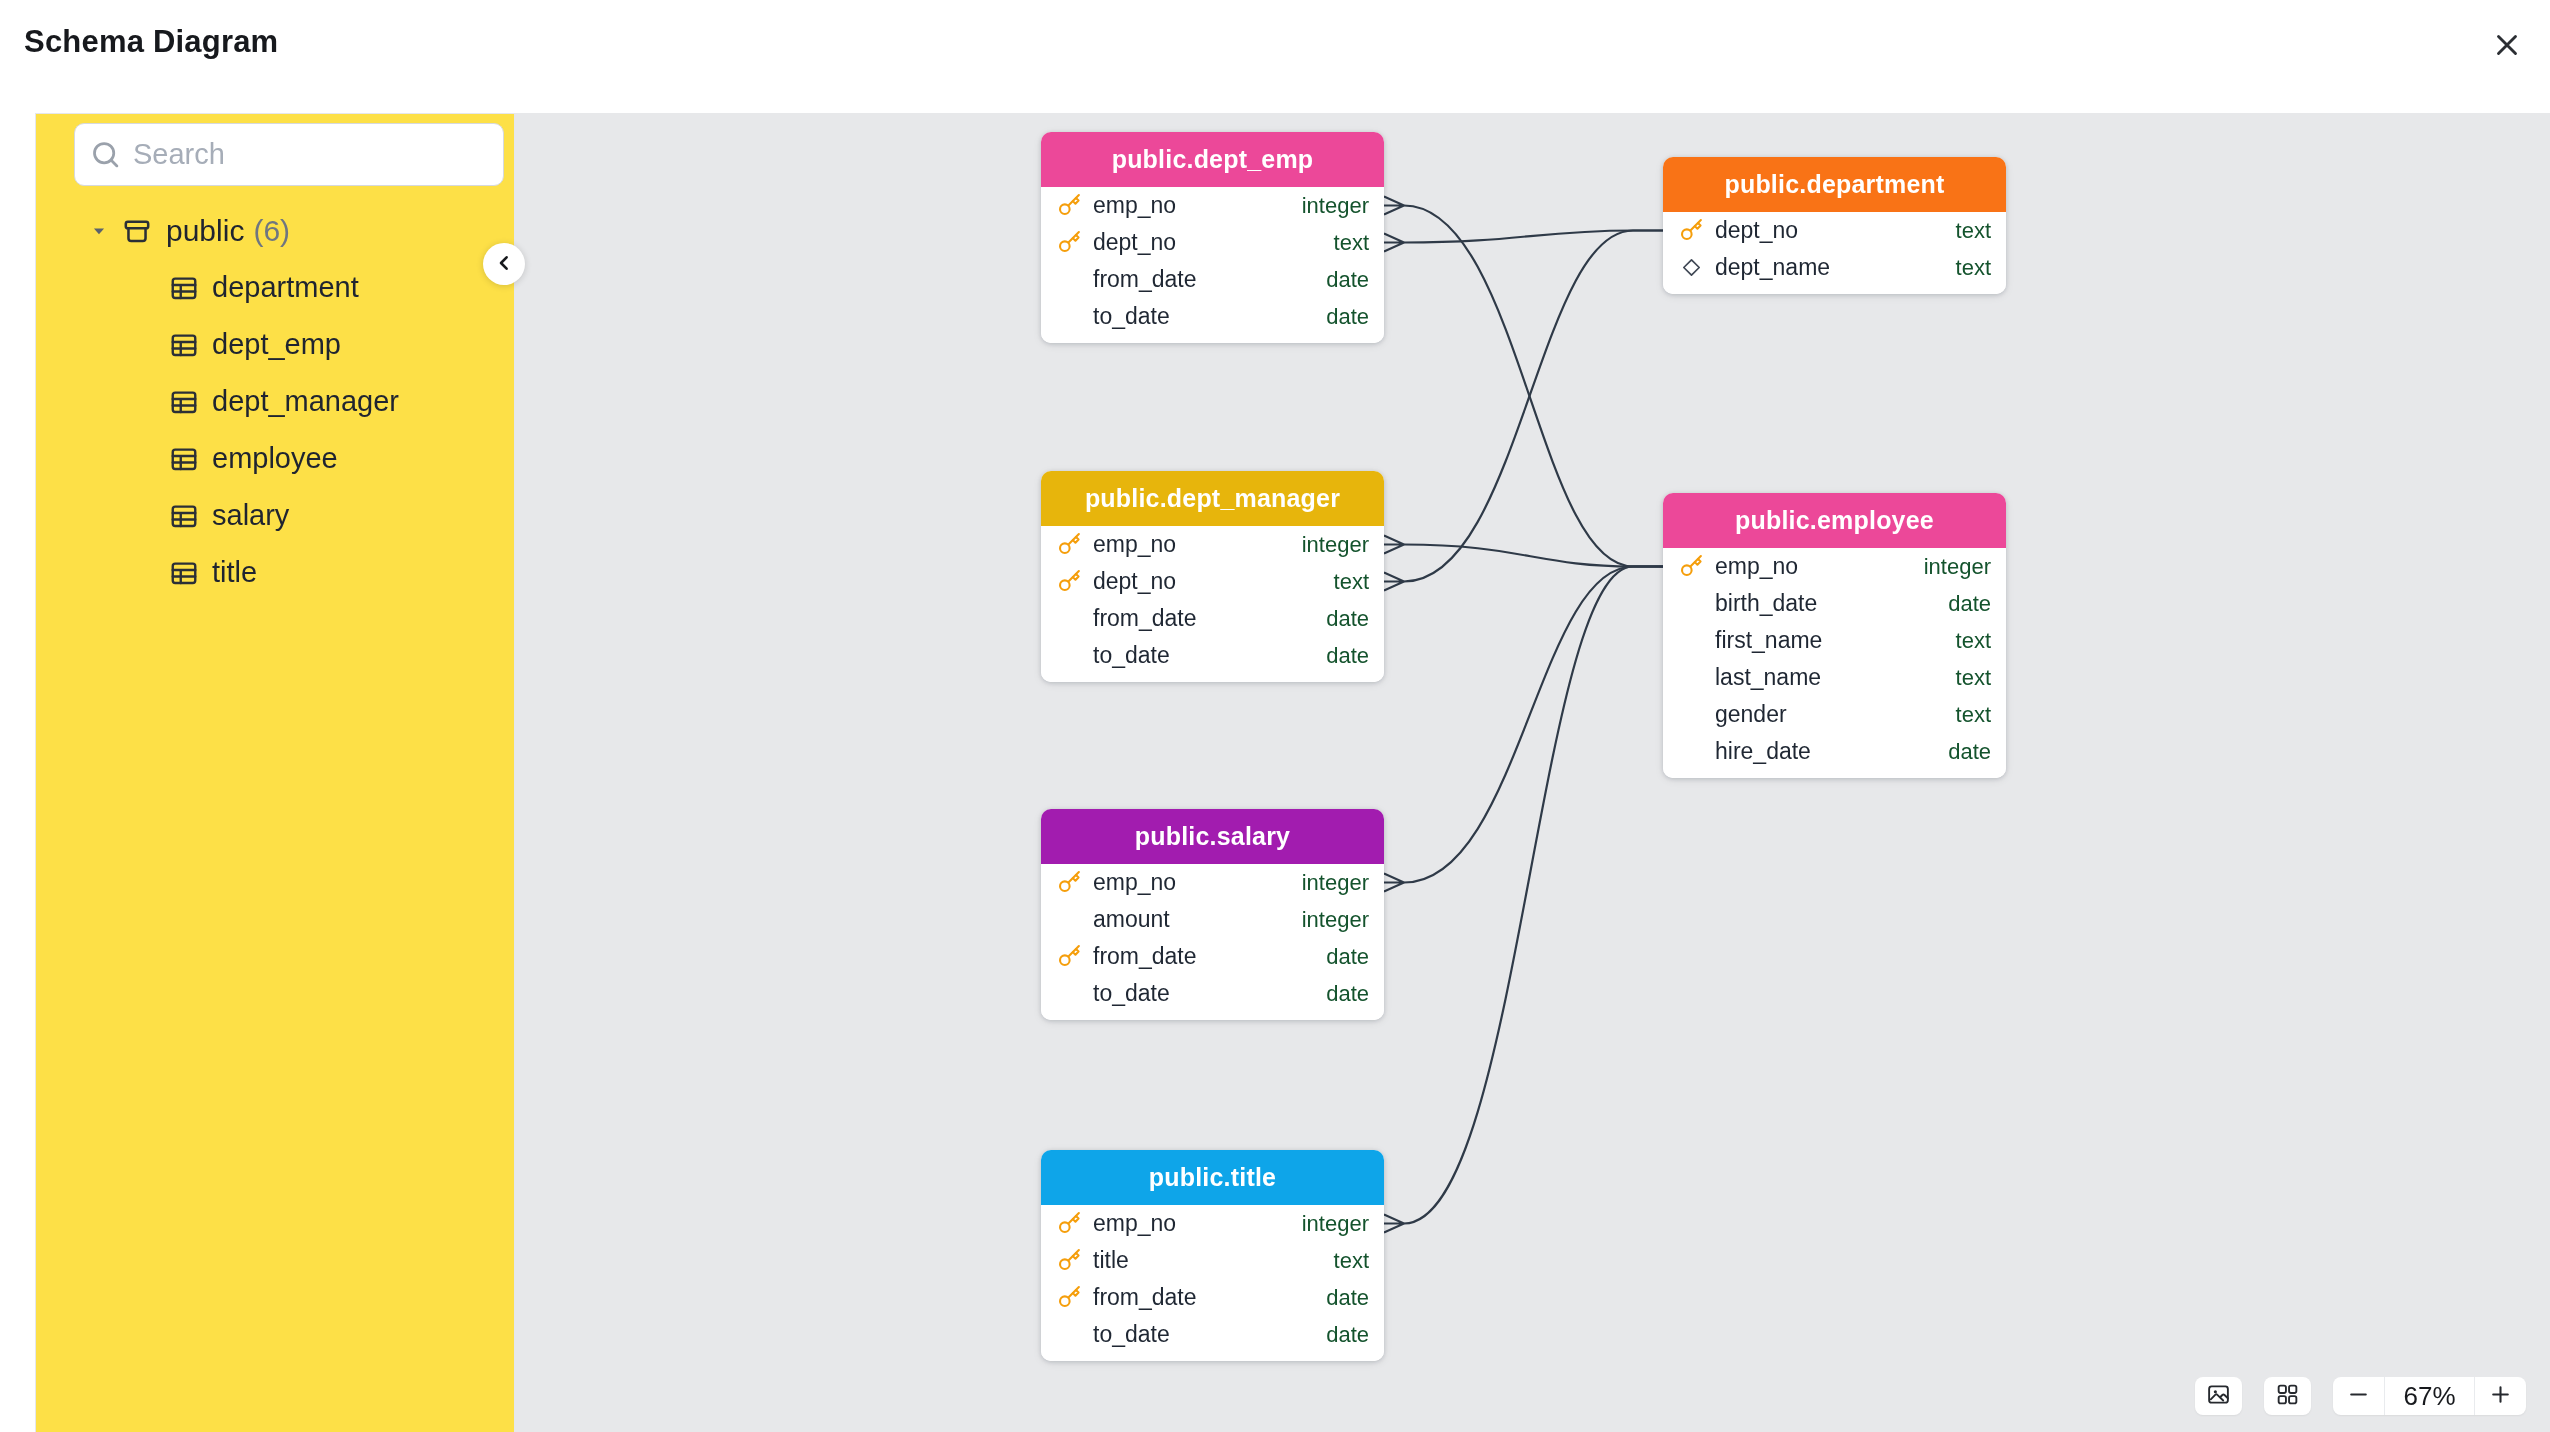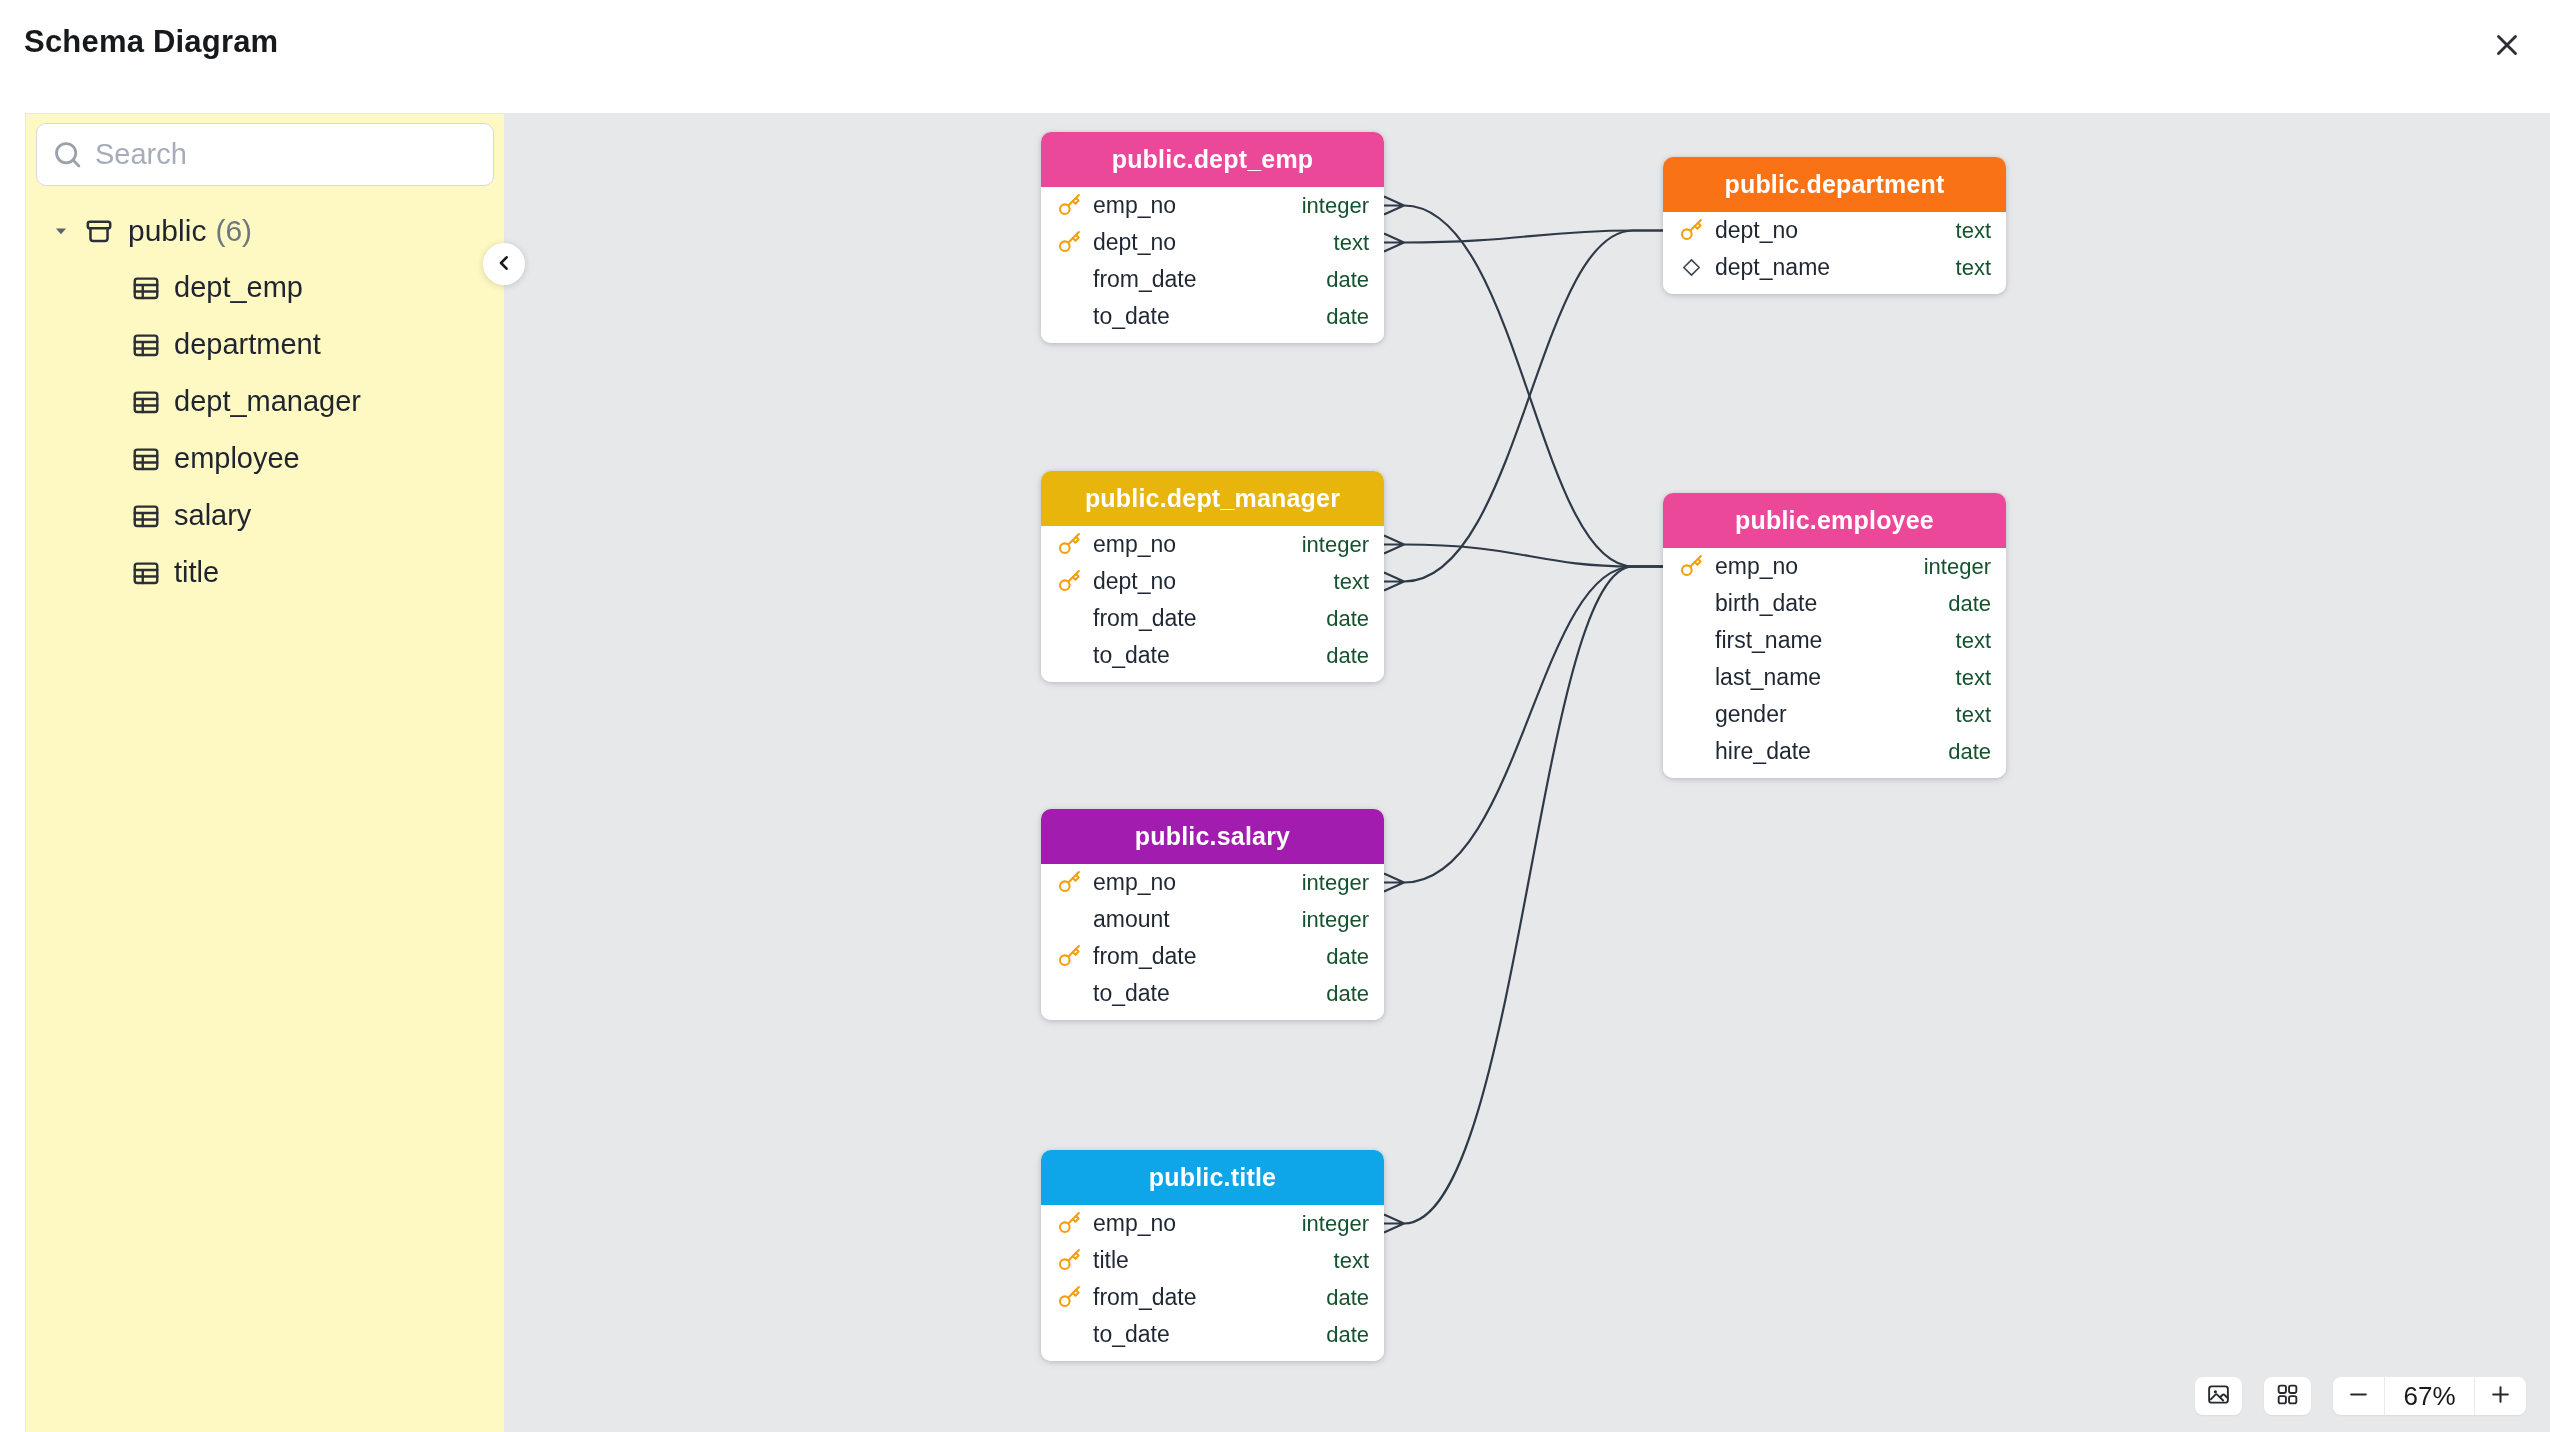--- a/index.html
+++ b/index.html
@@ -5,22 +5,22 @@
   html,body{margin:0;padding:0;background:#fff;}
   .app{position:relative;width:2550px;height:1432px;overflow:hidden;background:#ffffff;
        font-family:"Liberation Sans", sans-serif;-webkit-font-smoothing:antialiased;}
   
   .app-header{position:absolute;left:0;top:0;right:0;height:113px;background:#fff;}
   .page-title{position:absolute;left:24px;top:24px;font-size:31px;font-weight:600;color:#17191d;letter-spacing:.2px;}
   .close-btn{position:absolute;right:23px;top:26px;width:40px;height:40px;display:flex;align-items:center;justify-content:center;
              color:#2b2e33;cursor:pointer;background:none;border:none;padding:0;}
   .close-btn svg{width:34px;height:34px;}
   
-  .sidebar{position:absolute;left:25px;top:113px;width:480px;bottom:0;background:#fef9c3;
-           border:1px solid #e5e7eb;border-bottom:none;box-sizing:border-box;z-index:3;}
+  .sidebar{position:absolute;left:35px;top:113px;width:480px;bottom:0;background:#fde047;
+           border:1px solid #e5e7eb;border-bottom:none;box-sizing:border-box;z-index:3;padding-left:28px;}
   .search-wrap{position:relative;margin:9px 10px 0 10px;}
   .search-input{width:100%;height:63px;box-sizing:border-box;border:1px solid #d6d9de;border-radius:10px;
                 padding:0 18px 0 58px;font-size:29px;color:#111827;outline:none;background:#fff;
                 font-family:"Liberation Sans", sans-serif;}
   .search-input::placeholder{color:#a6adb8;}
   .search-icon{position:absolute;left:15px;top:15px;width:33px;height:33px;color:#9aa1ab;pointer-events:none;}
   .search-icon svg{width:33px;height:33px;}
   .tree{margin-top:20px;}
   .schema-row{display:flex;align-items:center;height:50px;padding-left:24px;cursor:pointer;}
   .caret{width:22px;height:22px;color:#5b626c;display:flex;align-items:center;justify-content:center;flex:none;}
@@ -103,28 +103,28 @@
             </svg></span>
         <span class="schema-label">public</span>
         <span class="schema-count">(6)</span>
       </div>
       <div class="tree-items" id="tree-items">
           <div class="tree-item">
             <span class="tbl-icon"><svg xmlns="http://www.w3.org/2000/svg" viewBox="0 0 24 24" fill="none" stroke="currentColor" stroke-width="1.9" stroke-linecap="round" stroke-linejoin="round">
                 <rect x="3" y="4.5" width="18" height="15.5" rx="2"></rect>
                 <path d="M3 9.6h18M3 14.8h18M9.4 9.6V20"></path>
               </svg></span>
+            <span class="tree-item-label">department</span>
+          </div>
+          <div class="tree-item">
+            <span class="tbl-icon"><svg xmlns="http://www.w3.org/2000/svg" viewBox="0 0 24 24" fill="none" stroke="currentColor" stroke-width="1.9" stroke-linecap="round" stroke-linejoin="round">
+                <rect x="3" y="4.5" width="18" height="15.5" rx="2"></rect>
+                <path d="M3 9.6h18M3 14.8h18M9.4 9.6V20"></path>
+              </svg></span>
             <span class="tree-item-label">dept_emp</span>
-          </div>
-          <div class="tree-item">
-            <span class="tbl-icon"><svg xmlns="http://www.w3.org/2000/svg" viewBox="0 0 24 24" fill="none" stroke="currentColor" stroke-width="1.9" stroke-linecap="round" stroke-linejoin="round">
-                <rect x="3" y="4.5" width="18" height="15.5" rx="2"></rect>
-                <path d="M3 9.6h18M3 14.8h18M9.4 9.6V20"></path>
-              </svg></span>
-            <span class="tree-item-label">department</span>
           </div>
           <div class="tree-item">
             <span class="tbl-icon"><svg xmlns="http://www.w3.org/2000/svg" viewBox="0 0 24 24" fill="none" stroke="currentColor" stroke-width="1.9" stroke-linecap="round" stroke-linejoin="round">
                 <rect x="3" y="4.5" width="18" height="15.5" rx="2"></rect>
                 <path d="M3 9.6h18M3 14.8h18M9.4 9.6V20"></path>
               </svg></span>
             <span class="tree-item-label">dept_manager</span>
           </div>
           <div class="tree-item">
             <span class="tbl-icon"><svg xmlns="http://www.w3.org/2000/svg" viewBox="0 0 24 24" fill="none" stroke="currentColor" stroke-width="1.9" stroke-linecap="round" stroke-linejoin="round">

